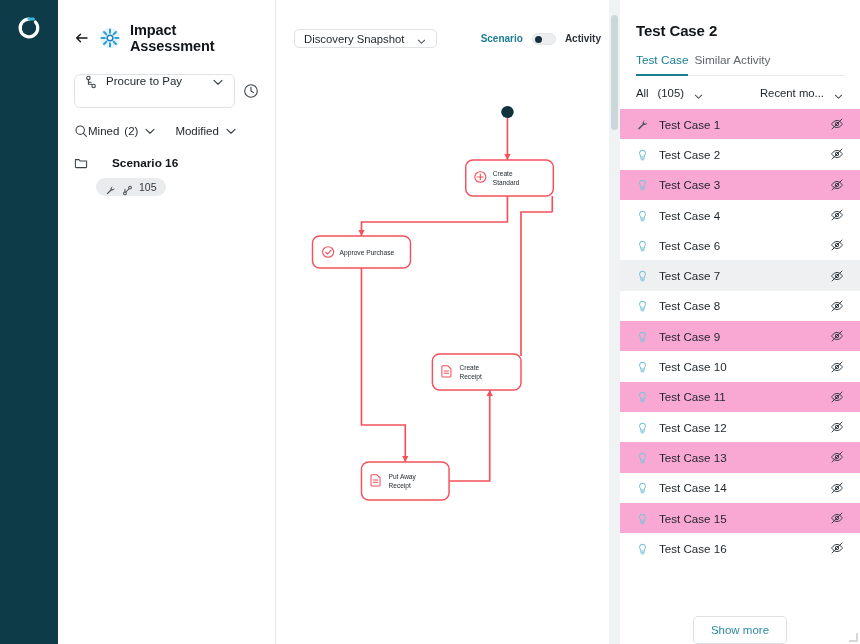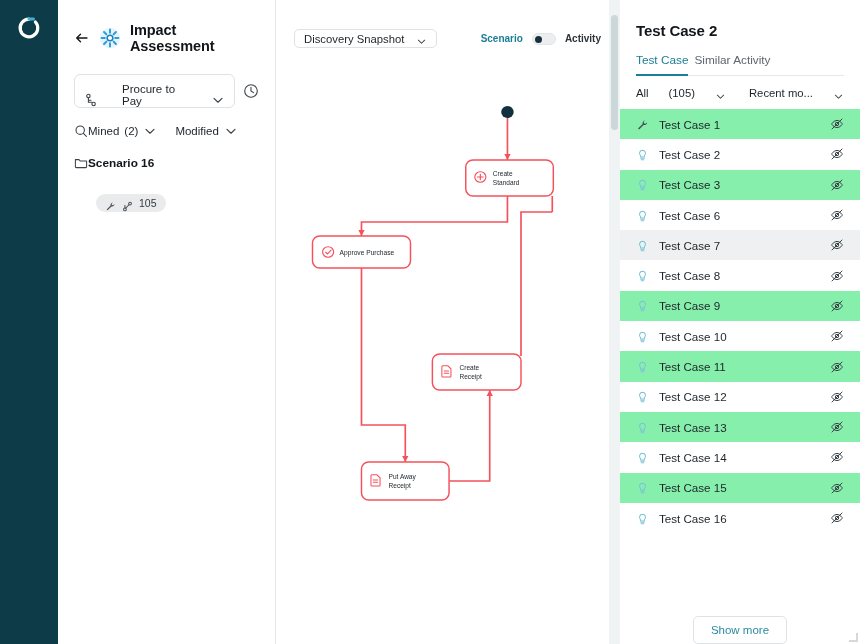--- a/index.html
+++ b/index.html
@@ -31,34 +31,34 @@
   }
   .lp-header { display: flex; align-items: center; gap: 9px; margin-bottom: 20px; }
   .back-arrow { width: 16px; height: 16px; cursor: pointer; flex: 0 0 16px; }
   .brand-logo { width: 22px; height: 22px; flex: 0 0 22px; }
   .lp-title { font-size: 14.5px; font-weight: bold; color: #12161a; letter-spacing: -0.1px; }
 
   .select-row { display: flex; align-items: center; gap: 8px; margin-bottom: 16px; }
   .select-box {
     flex: 1 1 auto; height: 34px;
     border: 1px solid #dfe2e5; border-radius: 6px;
-    display: flex; align-items: flex-end; gap: 24px;
+    display: flex; align-items: flex-start; gap: 8px;
     padding: 0 9px; cursor: pointer; background: #fff;
   }
   .select-label { flex: 1 1 auto; font-size: 11.5px; color: #1d2429; }
   .icon-16 { width: 14px; height: 14px; flex: 0 0 14px; display: block; }
   .clock-btn { width: 16px; height: 16px; flex: 0 0 16px; cursor: pointer; }
 
   .filter-row { display: flex; align-items: flex-end; margin-bottom: 18px; }
   .filter-grp { display: flex; align-items: center; gap: 5px; cursor: pointer; }
   .filter-txt { font-size: 11.5px; color: #1d2429; }
   .filter-count { font-size: 11.5px; color: #1d2429; }
   .spacer-14 { width: 18px; }
 
-  .scenario-row { display: flex; align-items: center; gap: 0; margin-bottom: 24px; cursor: pointer; }
+  .scenario-row { display: flex; align-items: center; gap: 24px; margin-bottom: 8px; cursor: pointer; }
   .scenario-name { font-size: 11.8px; font-weight: bold; color: #12161a; }
   .badge-wrap { padding-left: 22px; }
   .badge {
     display: inline-flex; align-items: center; gap: 6px;
     background: #e9ebed; border-radius: 11px;
     padding: 3px 9px; cursor: pointer;
   }
   .badge-num { font-size: 10.5px; color: #33393f; font-weight: 500; }
 
   
@@ -110,29 +110,29 @@
   }
   .rp-tab.active { color: #1c7e94; }
   .rp-tab.active::after {
     content: ""; position: absolute; left: 0; right: 0; bottom: -1px;
     height: 2px; background: #1c7e94;
   }
   .rp-filters {
     display: flex; align-items: center; justify-content: space-between;
     padding: 11px 16px 10px 16px;
   }
-  .rp-filter { display: flex; align-items: center; gap: 20px; cursor: pointer; }
+  .rp-filter { display: flex; align-items: center; gap: 9px; cursor: pointer; }
   .rp-filter-txt { font-size: 11.3px; color: #1d2429; }
 
   .tc-list { flex: 1 1 auto; overflow: hidden; }
   .tc-row {
     height: 30.3px; display: flex; align-items: center;
     padding: 0 16px; gap: 10px; cursor: pointer;
   }
-  .tc-row.striped { background: #86efac; }
+  .tc-row.striped { background: #f9a8d4; }
   .tc-row.selected { background: #eef0f1; }
   .tc-icon { width: 13px; height: 13px; flex: 0 0 13px; }
   .tc-name { flex: 1 1 auto; font-size: 11.6px; color: #1d2429; }
   .tc-eye { width: 14px; height: 14px; flex: 0 0 14px; cursor: pointer; }
 
   .show-more-wrap { display: flex; justify-content: center; padding: 12px 0 0 0; }
   .show-more-btn {
     border: 1px solid #dfe2e5; border-radius: 5px;
     background: #fff; color: #2b8ba3;
     font-size: 11.5px; font-family: "Liberation Sans", sans-serif;
@@ -425,20 +425,32 @@
               <path d="M1.6 7s2.2-3.6 5.4-3.6S12.4 7 12.4 7s-2.2 3.6-5.4 3.6S1.6 7 1.6 7z" fill="none" stroke="#3c444b" stroke-width="1"></path>
               <circle cx="7" cy="7" r="1.7" fill="none" stroke="#3c444b" stroke-width="1"></circle>
               <path d="M2 12 12 2" stroke="#3c444b" stroke-width="1" stroke-linecap="round"></path>
             </svg></span>
         </div>
         <div class="tc-row">
           <span class="tc-icon"><svg viewBox="0 0 13 13" width="13" height="13">
               <path d="M6.5 1.3A3 3 0 0 0 4.6 6.6v1.3h3.8V6.6A3 3 0 0 0 6.5 1.3z" fill="none" stroke="#7ec4d8" stroke-width="1.05"></path>
               <path d="M4.8 9.3h3.4M5.2 10.8h2.6" stroke="#7ec4d8" stroke-width="1.05" stroke-linecap="round"></path>
             </svg></span>
+          <span class="tc-name">Test Case 4</span>
+          <span class="tc-eye"><svg viewBox="0 0 14 14" width="14" height="14">
+              <path d="M1.6 7s2.2-3.6 5.4-3.6S12.4 7 12.4 7s-2.2 3.6-5.4 3.6S1.6 7 1.6 7z" fill="none" stroke="#3c444b" stroke-width="1"></path>
+              <circle cx="7" cy="7" r="1.7" fill="none" stroke="#3c444b" stroke-width="1"></circle>
+              <path d="M2 12 12 2" stroke="#3c444b" stroke-width="1" stroke-linecap="round"></path>
+            </svg></span>
+        </div>
+        <div class="tc-row">
+          <span class="tc-icon"><svg viewBox="0 0 13 13" width="13" height="13">
+              <path d="M6.5 1.3A3 3 0 0 0 4.6 6.6v1.3h3.8V6.6A3 3 0 0 0 6.5 1.3z" fill="none" stroke="#7ec4d8" stroke-width="1.05"></path>
+              <path d="M4.8 9.3h3.4M5.2 10.8h2.6" stroke="#7ec4d8" stroke-width="1.05" stroke-linecap="round"></path>
+            </svg></span>
           <span class="tc-name">Test Case 6</span>
           <span class="tc-eye"><svg viewBox="0 0 14 14" width="14" height="14">
               <path d="M1.6 7s2.2-3.6 5.4-3.6S12.4 7 12.4 7s-2.2 3.6-5.4 3.6S1.6 7 1.6 7z" fill="none" stroke="#3c444b" stroke-width="1"></path>
               <circle cx="7" cy="7" r="1.7" fill="none" stroke="#3c444b" stroke-width="1"></circle>
               <path d="M2 12 12 2" stroke="#3c444b" stroke-width="1" stroke-linecap="round"></path>
             </svg></span>
         </div>
         <div class="tc-row striped selected">
           <span class="tc-icon"><svg viewBox="0 0 13 13" width="13" height="13">
               <path d="M6.5 1.3A3 3 0 0 0 4.6 6.6v1.3h3.8V6.6A3 3 0 0 0 6.5 1.3z" fill="none" stroke="#7ec4d8" stroke-width="1.05"></path>

